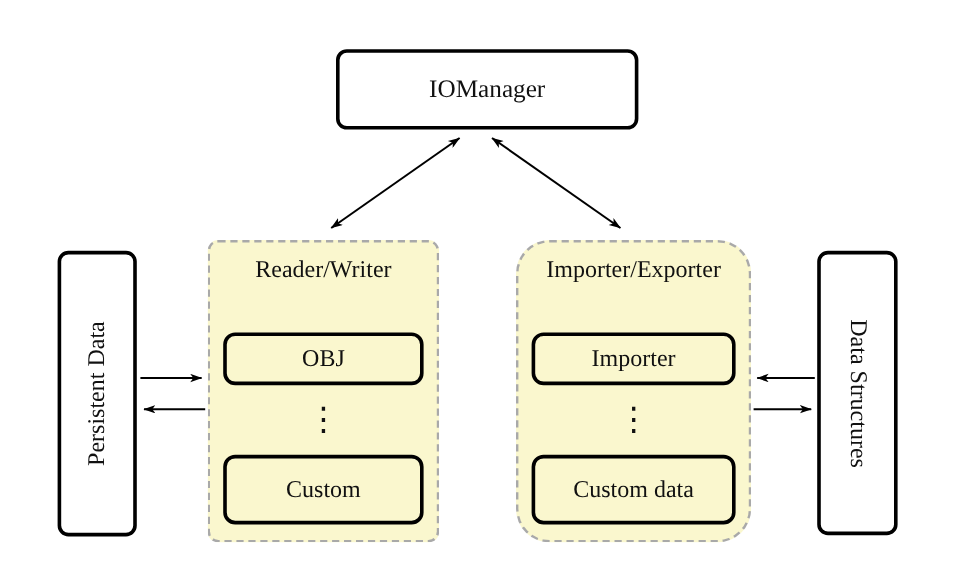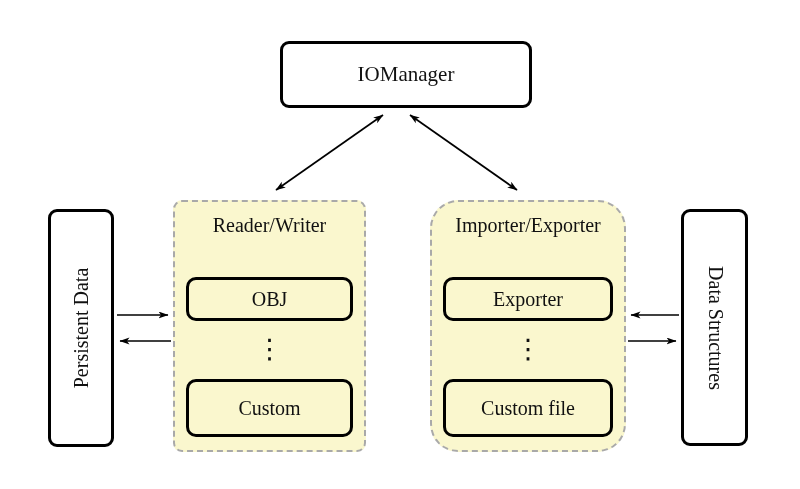--- a/index.html
+++ b/index.html
@@ -152,21 +152,21 @@
     </div>
     <div class="dots">⋮</div>
     <div class="item bottom">
       <div>Custom</div>
     </div>
   </div>
 
   <div class="group" id="group-importer">
     <div class="group-title">Importer/Exporter</div>
     <div class="item top">
-      <div>Exporter</div>
+      <div>Importer</div>
     </div>
     <div class="dots">⋮</div>
     <div class="item bottom">
-      <div>Custom file</div>
+      <div>Custom data</div>
     </div>
   </div>
 
 </div>
 
 </body></html>

